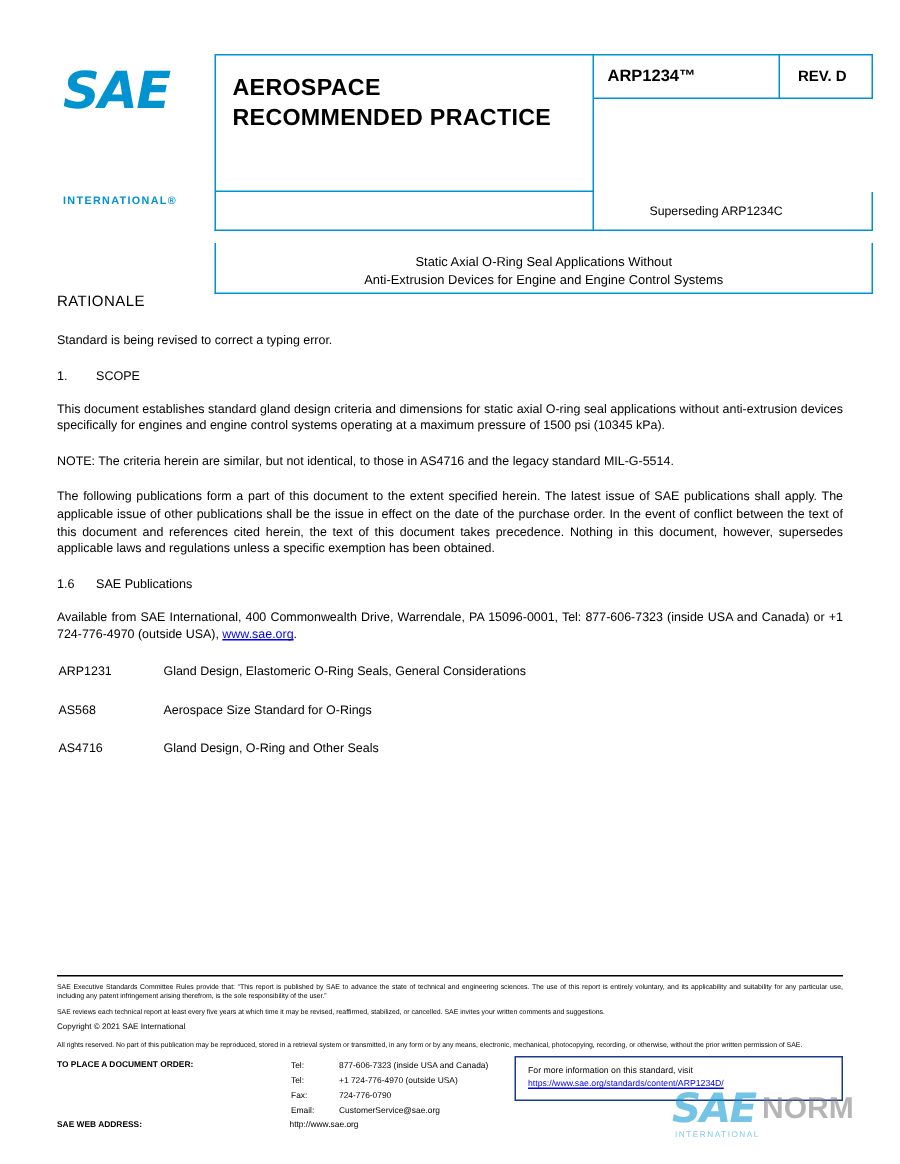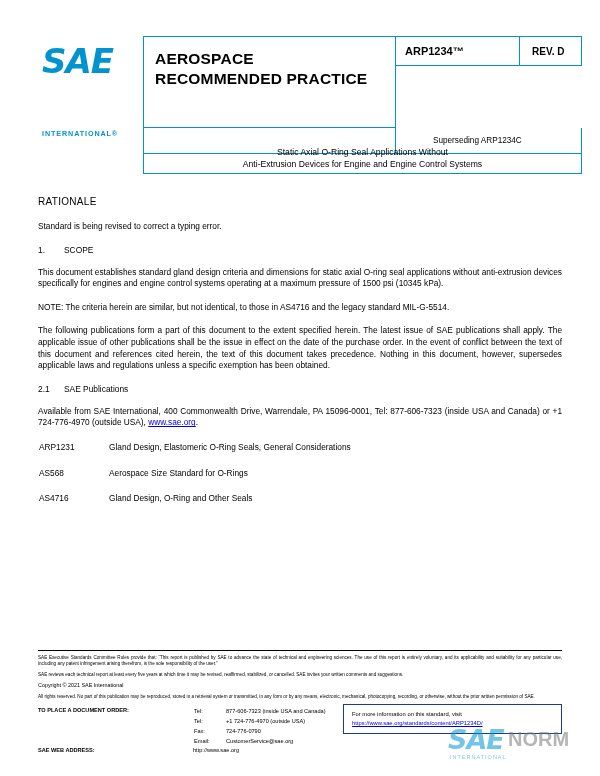--- a/index.html
+++ b/index.html
@@ -165,21 +165,21 @@
     width: 253px;
     height: 26px;
     border: 1.4px solid #0093d0;
     border-top: none;
     box-sizing: border-box;
   }
 
   .subject-box {
     position: absolute;
     left: 105px;
-    top: 104px;
+    top: 126px;
     width: 439px;
     height: 34px;
     border: 1.4px solid #0093d0;
     border-top: none;
     box-sizing: border-box;
     text-align: center;
   }
   .subject-text {
     position: absolute;
     left: 0;
@@ -415,21 +415,21 @@
     </div>
 
     <p class="para">This document establishes standard gland design criteria and dimensions for static axial O-ring seal applications without anti-extrusion devices specifically for engines and engine control systems operating at a maximum pressure of 1500 psi (10345 kPa).</p>
 
     <p class="para">NOTE:  The criteria herein are similar, but not identical, to those in AS4716 and the legacy standard MIL-G-5514.</p>
 
 
     <p class="para">The following publications form a part of this document to the extent specified herein. The latest issue of SAE publications shall apply. The applicable issue of other publications shall be the issue in effect on the date of the purchase order. In the event of conflict between the text of this document and references cited herein, the text of this document takes precedence. Nothing in this document, however, supersedes applicable laws and regulations unless a specific exemption has been obtained.</p>
 
     <div class="sub-head">
-      <span class="num">2.1</span><span>SAE Publications</span>
+      <span class="num">1.6</span><span>SAE Publications</span>
     </div>
 
     <p class="para"><span>Available from SAE International, 400 Commonwealth Drive, Warrendale, PA 15096-0001, Tel: 877-606-7323 (inside USA and Canada) or +1 724-776-4970 (outside USA), </span><a class="link" href="#">www.sae.org</a><span>.</span></p>
 
     <table class="refs">
       <tbody>
           <tr>
         <td class="code">ARP1231</td>
         <td class="desc">Gland Design, Elastomeric O-Ring Seals, General Considerations</td>
       </tr>

